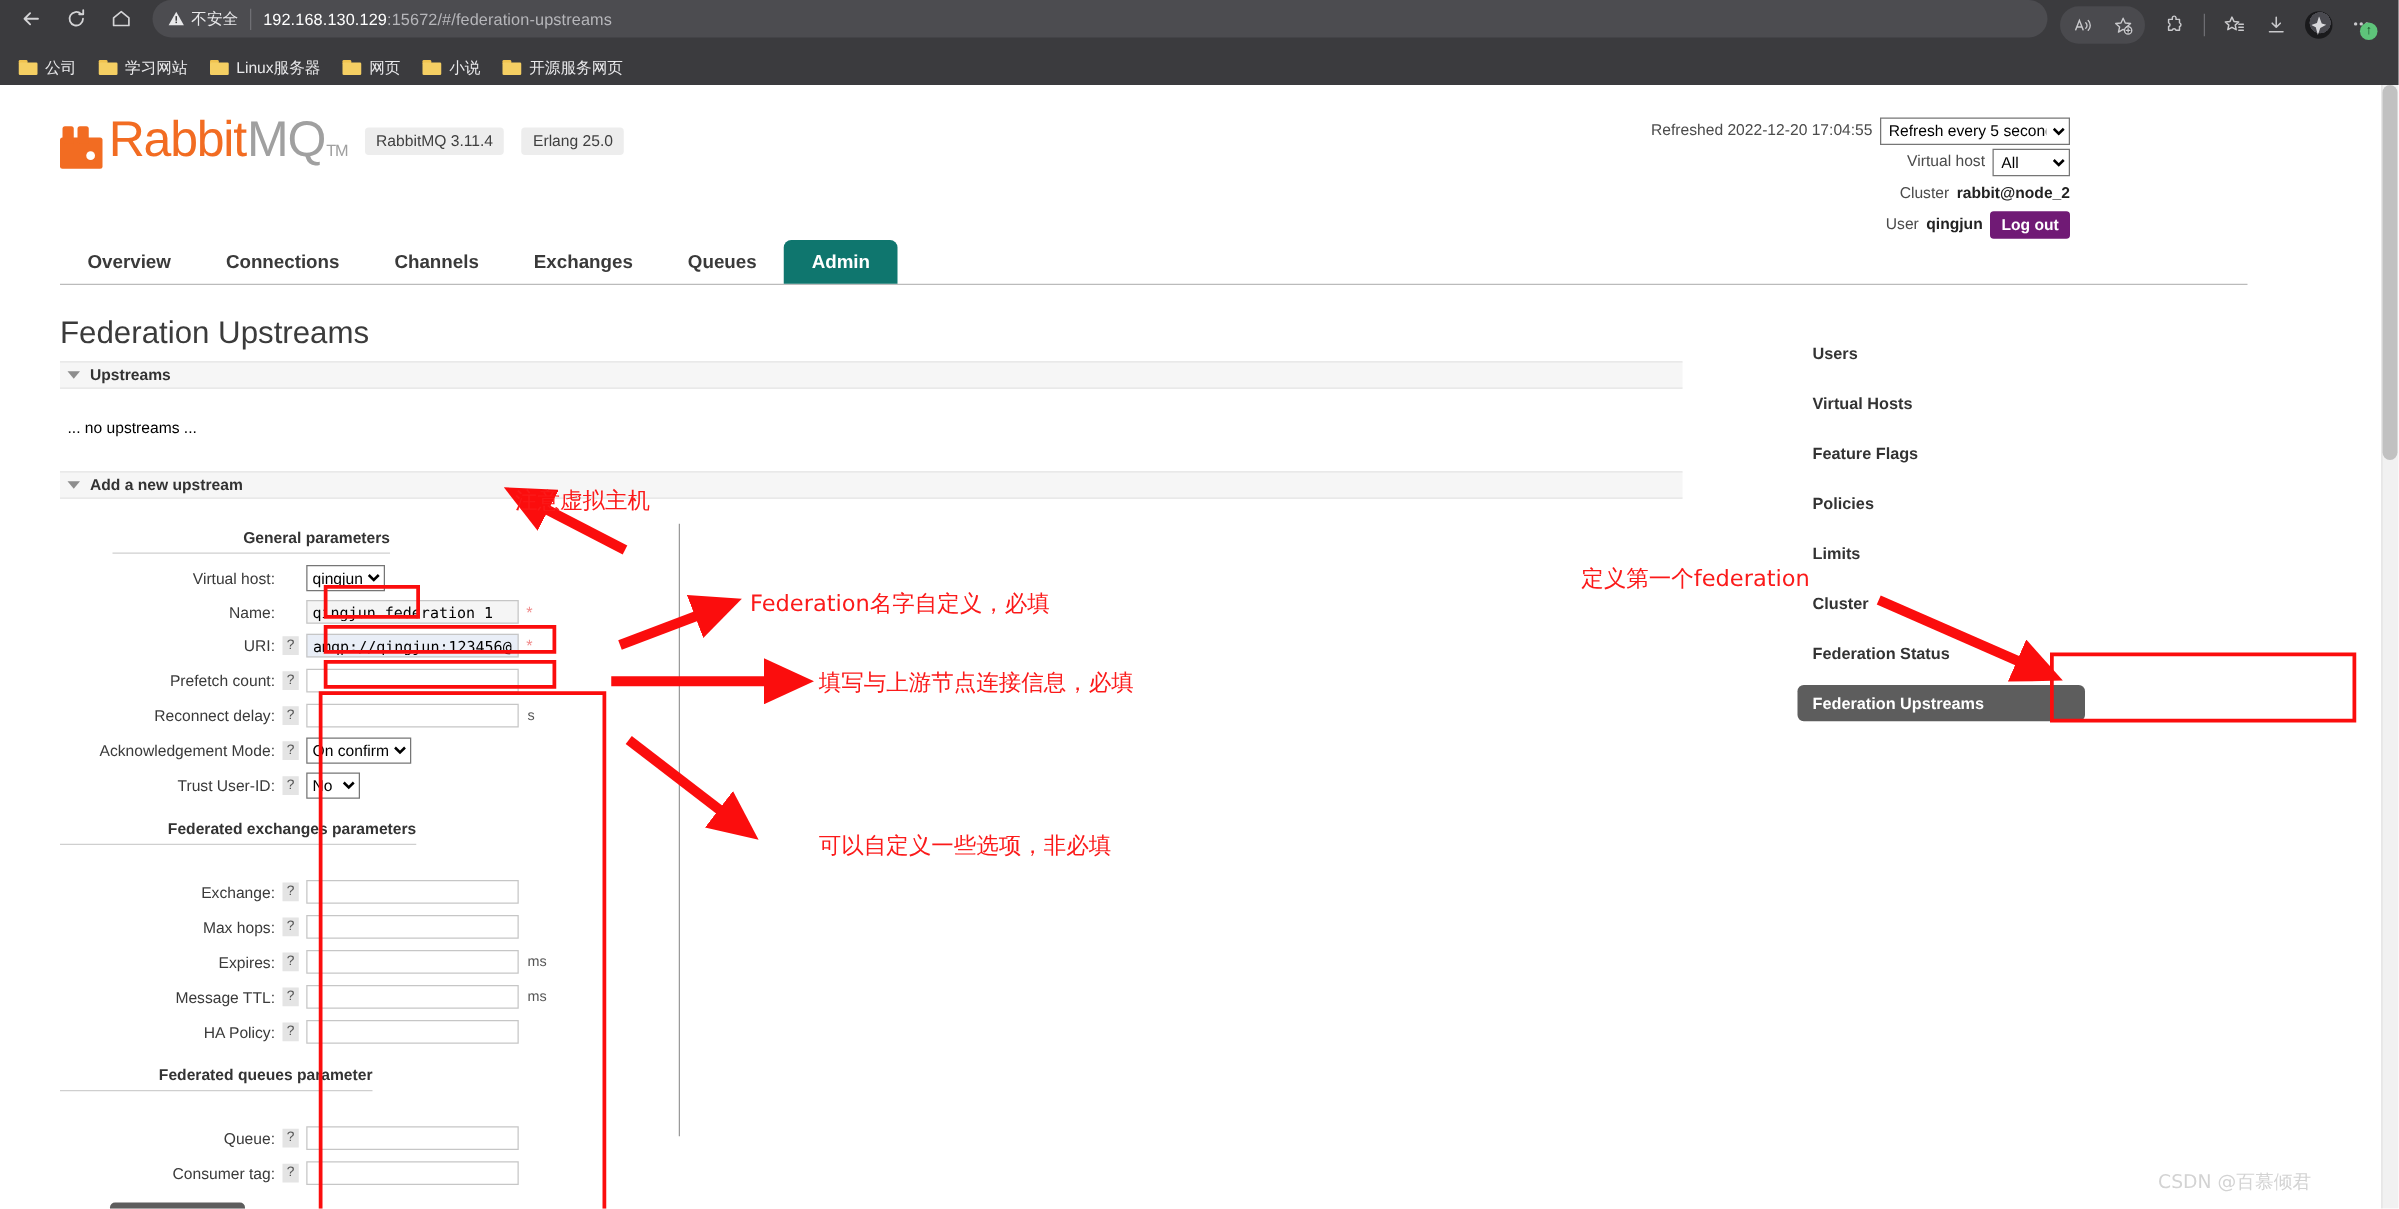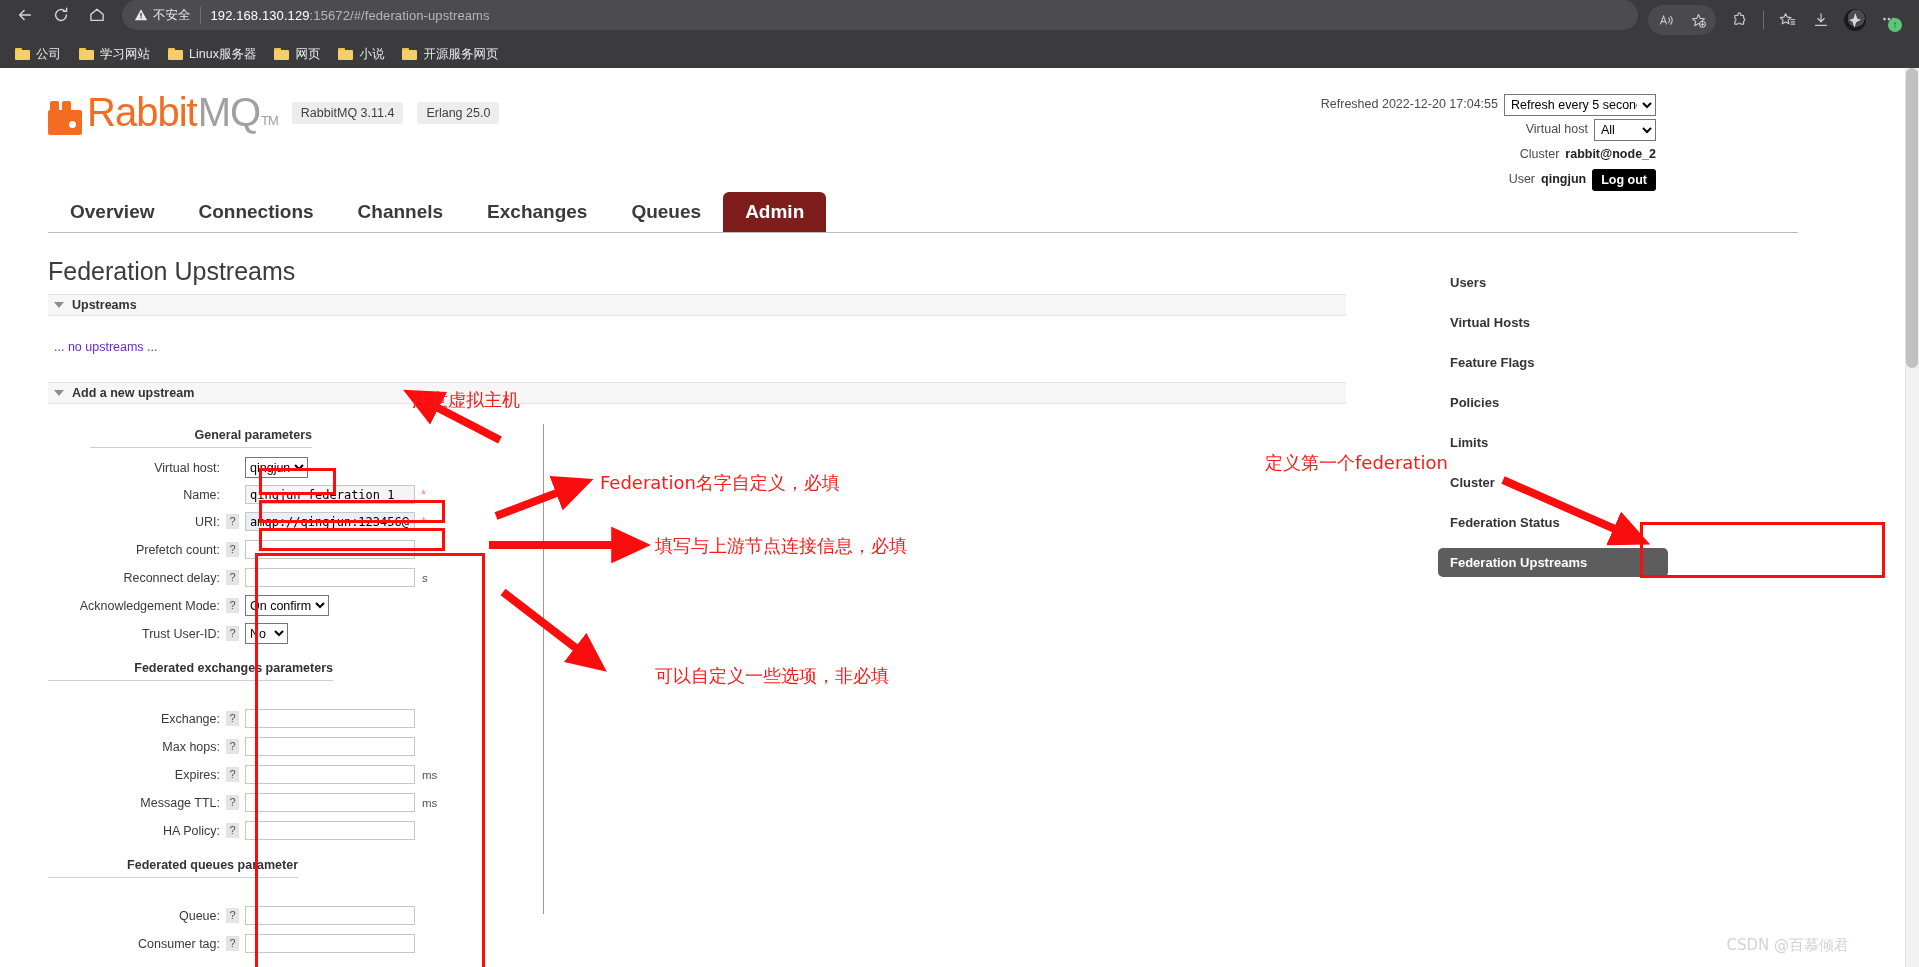--- a/index.html
+++ b/index.html
@@ -180,39 +180,39 @@
     font-size: 12.5px;
     border: 1px solid #767676;
     background:#fff; color:#000;
     padding: 1px 2px;
     border-radius: 0;
     height: 22px;
   }
   #refresh-select { width: 152px; }
   #vhost-select { width: 62px; }
   #logout-btn {
-    background:#000000; color:#fff; border:none;
+    background:#701a75; color:#fff; border:none;
     font-family:"Liberation Sans",sans-serif;
     font-size:12.5px; font-weight:bold;
     padding: 4px 9px; border-radius:3px; cursor:pointer;
   }
 
   
   #tabs {
     display:flex; align-items:flex-end;
     border-bottom: 1px solid #bbb;
     margin-top: 6px;
     width: 1750px;
   }
   .tab {
-    font-size: 19px; font-weight: bold; color:#3a3a3a;
+    font-size: 15px; font-weight: bold; color:#3a3a3a;
     padding: 9px 22px;
     border-radius: 6px 6px 0 0;
   }
-  .tab.active { background:#7f1d1d; color:#fff; }
+  .tab.active { background:#0f766e; color:#fff; }
 
   
   #main-title {
     font-size: 25px; color:#3b3b3b; font-weight:400;
     margin: 24px 0 8px 0;
   }
   .section-bar {
     background:#f6f6f6;
     border-top:1px solid #e4e4e4;
     border-bottom:1px solid #e4e4e4;
@@ -221,21 +221,21 @@
     width: 1298px;
     font-size: 12.5px; font-weight:bold; color:#333;
     padding-left: 6px;
     gap: 8px;
   }
   .caret-down {
     width:0;height:0;border-left:5px solid transparent;border-right:5px solid transparent;
     border-top:6px solid #8d8d8d;
   }
   #no-upstreams {
-    font-size:12.5px; color:#6d28d9; margin: 24px 0 0 6px;
+    font-size:12.5px; color:#000000; margin: 24px 0 0 6px;
   }
 
   
   #form-wrap { margin-top: 20px; position:relative; }
   .subhead {
     font-size: 12.5px; font-weight:bold; color:#333;
     border-bottom: 1px solid #cfcfcf;
     width: 222px; margin-left: 42px;
     padding: 4px 0 5px 0; text-align:right;
     margin-bottom: 8px;

